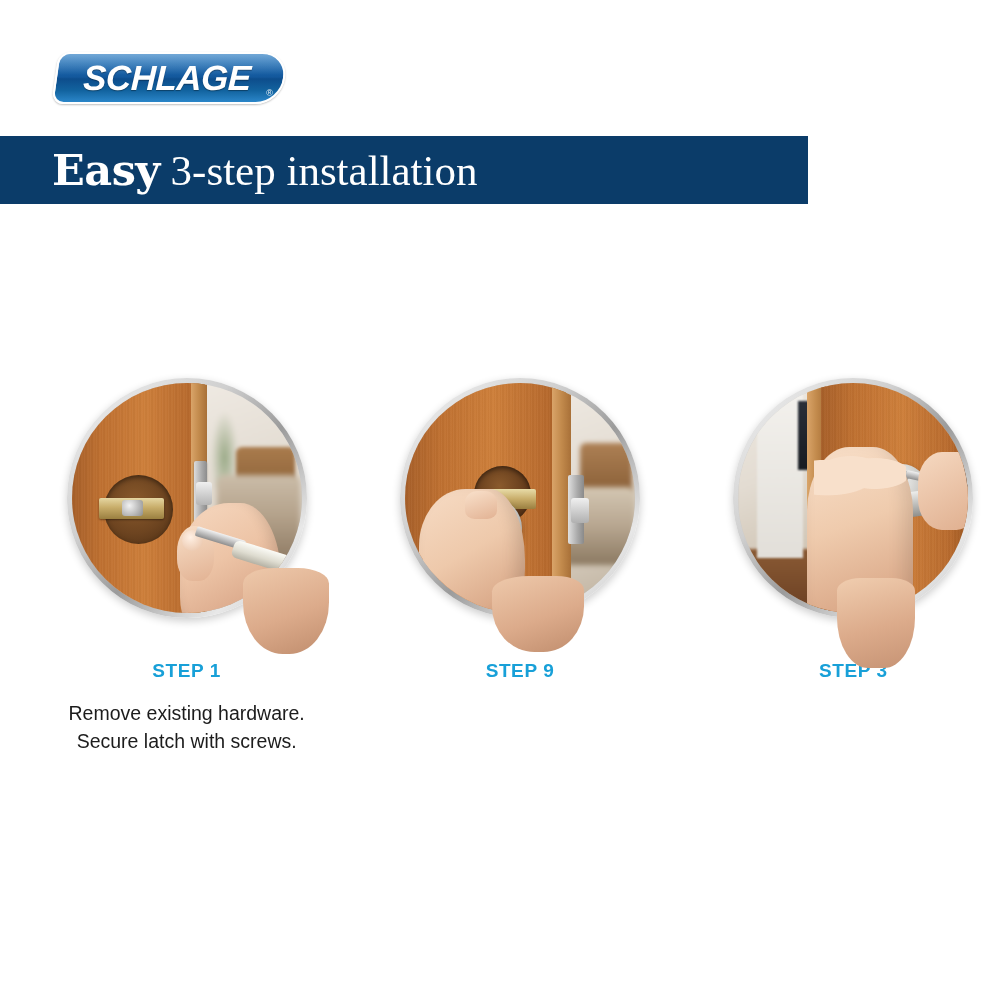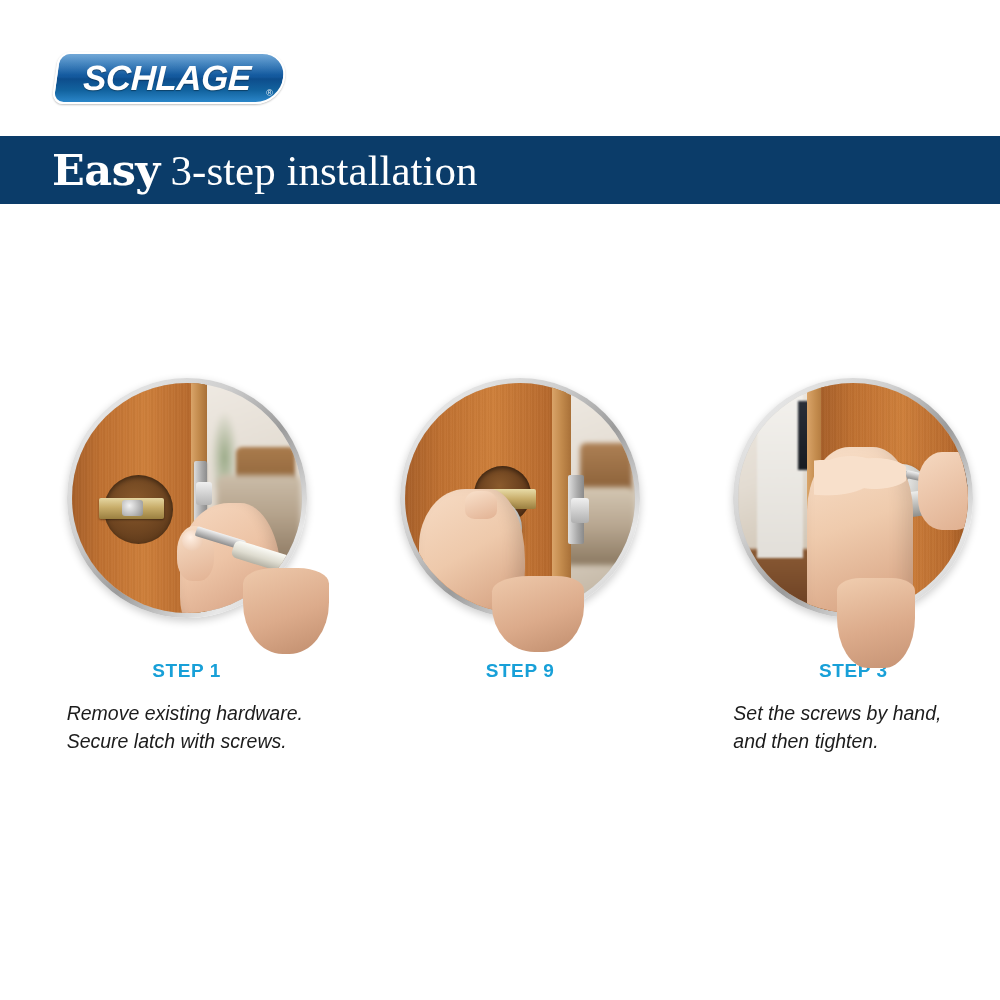--- a/index.html
+++ b/index.html
@@ -81,21 +81,21 @@
     font-size: 9px;
     font-family: "Liberation Sans", sans-serif;
     opacity: .9;
   }
 
   
   .banner {
     position: absolute;
     left: 0;
     top: 136px;
-    width: 1000px;
+    width: 808px;
     height: 68px;
     background: #0b3c69;
     display: flex;
     align-items: center;
   }
   .banner-text {
     padding-left: 52px;
     color: #ffffff;
     white-space: nowrap;
     font-family: "Liberation Serif", serif;
@@ -420,26 +420,25 @@
     color: #18a0d8;
     font-family: "Liberation Sans", sans-serif;
     font-weight: bold;
     font-size: 19px;
     letter-spacing: .6px;
     text-align: center;
   }
   .step-desc {
     margin-top: 18px;
     width: 240px;
-    text-align: left;
+    text-align: center;
     color: #1c1c1c;
     font-family: "Liberation Sans", sans-serif;
     font-size: 19.5px;
     line-height: 1.42;
-    font-style: italic;
   }
 </style>
 </head>
 <body>
 
 <div class="page">
 
   <div class="logo-wrap">
     <div class="logo-shape"></div>
     <div class="logo-text">SCHLAGE</div>
@@ -529,17 +528,16 @@
             <div class="s3-driver-shaft"></div>
             <div class="s3-driver-handle"></div>
             <div class="s3-hand2"></div>
             <div class="s3-hand"></div>
             <div class="s3-fingers"></div>
           </div>
         </div>
         <div class="overflow-hand oh-3"></div>
       </div>
       <div class="step-label">STEP 3</div>
-      <div class="step-desc">Set the screws by hand, and then tighten.</div>
     </div>
 
   </div>
 </div>
 
 </body></html>

